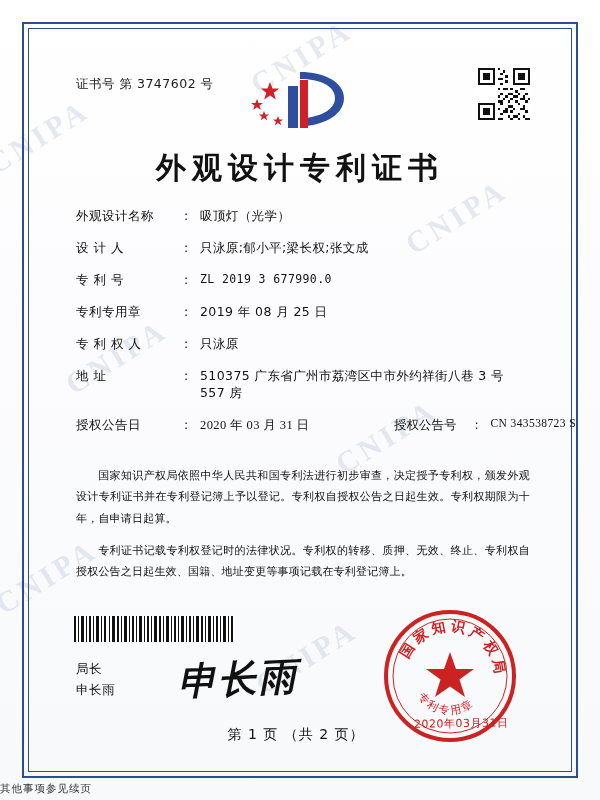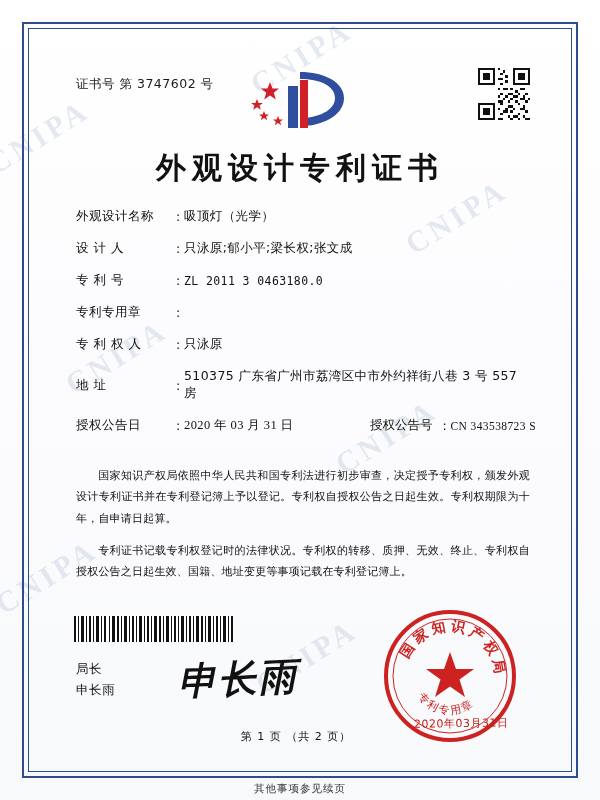--- a/index.html
+++ b/index.html
@@ -121,24 +121,25 @@
   }
 
   .fields {
     position: absolute;
     left: 48px;
     right: 40px;
     top: 180px;
   }
   .field-row {
     display: flex;
-    align-items: center;
+    align-items: flex-start;
     margin-bottom: 15px;
     font-size: 12.5px;
     color: #111;
+    gap: 8px;
   }
   .field-label {
     width: 96px;
     flex: 0 0 96px;
     letter-spacing: 0.5px;
     white-space: nowrap;
   }
   .field-colon {
     flex: 0 0 12px;
     text-align: center;
@@ -227,32 +228,31 @@
     font-family: "DejaVu Sans", sans-serif;
     transform: rotate(-1deg);
   }
 
   .page-no {
     position: absolute;
     left: 0;
     right: 8px;
     bottom: 28px;
     text-align: center;
-    font-size: 11px;
+    font-size: 14px;
     color: #111;
     letter-spacing: 1px;
     margin-top: 12px;
   }
 
   .footnote {
     position: absolute;
     left: 0;
     right: 0;
     bottom: 4px;
-    text-align: center;
     font-size: 10.5px;
     color: #333;
     letter-spacing: 1px;
   }
 </style>
 </head>
 <body>
 
 <div class="page">
   <div class="paper-tint"></div>
@@ -367,26 +367,27 @@
 
       <div class="field-row">
         <span class="field-label">设 计 人</span>
         <span class="field-colon">:</span>
         <span class="field-value">只泳原;郁小平;梁长权;张文成</span>
       </div>
 
       <div class="field-row">
         <span class="field-label">专 利 号</span>
         <span class="field-colon">:</span>
-        <span class="field-value mono">ZL 2011 3 0463180.0</span>
+        <span class="field-value mono">ZL 2019 3 677990.0</span>
       </div>
 
       <div class="field-row">
         <span class="field-label">专利专用章</span>
         <span class="field-colon">:</span>
+        <span class="field-value">2019 年 08 月 25 日</span>
       </div>
 
       <div class="field-row">
         <span class="field-label">专 利 权 人</span>
         <span class="field-colon">:</span>
         <span class="field-value">只泳原</span>
       </div>
 
       <div class="field-row">
         <span class="field-label">地 址</span>

